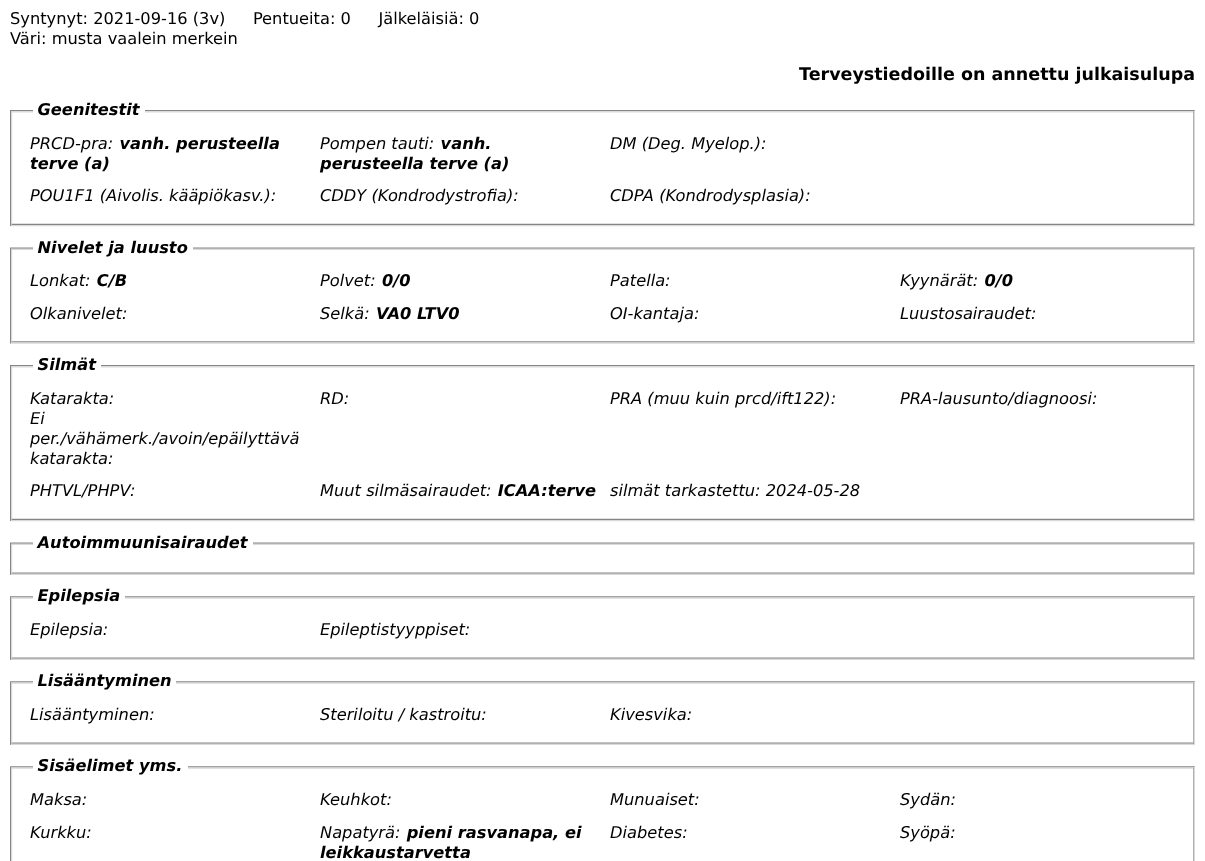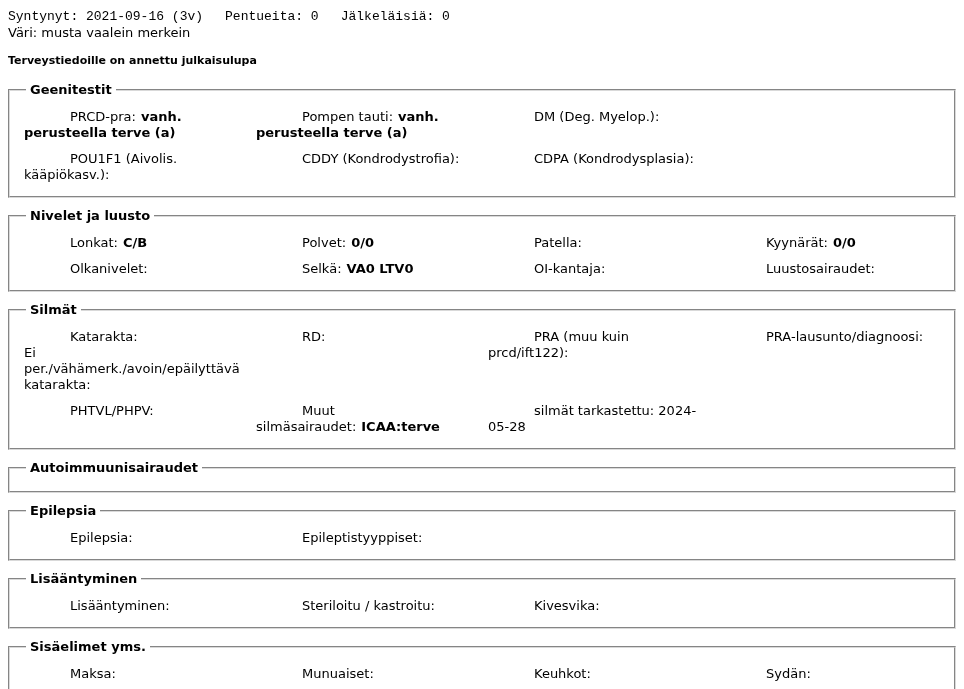--- a/index.html
+++ b/index.html
@@ -12,46 +12,48 @@
   body {
     width: 964px;
     height: 689px;
     overflow: hidden;
     box-sizing: border-box;
     padding: 8px 8px 0 8px;
     font-size: 13px;
     line-height: 16px;
   }
   .hdr-line { display: block; }
-  .hdr-line .hdr-item { margin-right: 22px; font-family: Liberation Mono, monospace; }
+  .hdr-line .hdr-item { margin-right: 22px; }
   .page-title {
-    font-size: 11px;
+    font-size: 14px;
     line-height: 18px;
     font-weight: bold;
     margin: 11px 0 12px 0;
+    text-align: right;
   }
   fieldset {
     border: 2px groove #d9d9d9;
     margin: 0 0 10px 0;
     padding: 2px 12px 13px 14px;
+    font-style: italic;
   }
   legend {
     font-weight: bold;
     padding: 0 4px;
     margin-left: 2px;
   }
   .row {
     display: grid;
     grid-template-columns: repeat(4, 1fr);
     column-gap: 10px;
     margin-top: 9px;
   }
   .row + .row { margin-top: 10px; }
   .cell { min-height: 16px; }
-  .lbl { white-space: pre-line; margin-left: 46px; }
+  .lbl { white-space: pre-line; }
   .val { font-weight: bold; margin-left: 5px; }
 </style>
 </head>
 <body>
 
 <div>
   <span class="hdr-line">
     <span class="hdr-item">Syntynyt: 2021-09-16 (3v)</span><span class="hdr-item">Pentueita: 0</span><span class="hdr-item">Jälkeläisiä: 0</span>
   </span>
   <span class="hdr-line">Väri: musta vaalein merkein</span>
@@ -127,22 +129,22 @@
     <div class="cell"><span class="lbl">Steriloitu / kastroitu:</span><span class="val"></span></div>
     <div class="cell"><span class="lbl">Kivesvika:</span><span class="val"></span></div>
     <div class="cell"><span class="lbl"></span><span class="val"></span></div>
   </div>
 </fieldset>
 
 <fieldset>
   <legend>Sisäelimet yms.</legend>
   <div class="row">
     <div class="cell"><span class="lbl">Maksa:</span><span class="val"></span></div>
+    <div class="cell"><span class="lbl">Keuhkot:</span><span class="val"></span></div>
     <div class="cell"><span class="lbl">Munuaiset:</span><span class="val"></span></div>
-    <div class="cell"><span class="lbl">Keuhkot:</span><span class="val"></span></div>
     <div class="cell"><span class="lbl">Sydän:</span><span class="val"></span></div>
   </div>
   <div class="row">
     <div class="cell"><span class="lbl">Kurkku:</span><span class="val"></span></div>
     <div class="cell"><span class="lbl">Napatyrä:</span><span class="val">pieni rasvanapa, ei leikkaustarvetta</span></div>
     <div class="cell"><span class="lbl">Diabetes:</span><span class="val"></span></div>
     <div class="cell"><span class="lbl">Syöpä:</span><span class="val"></span></div>
   </div>
 </fieldset>
 

